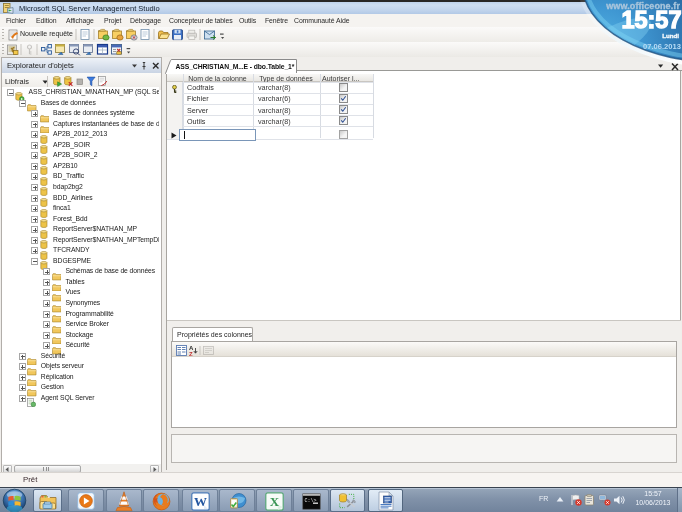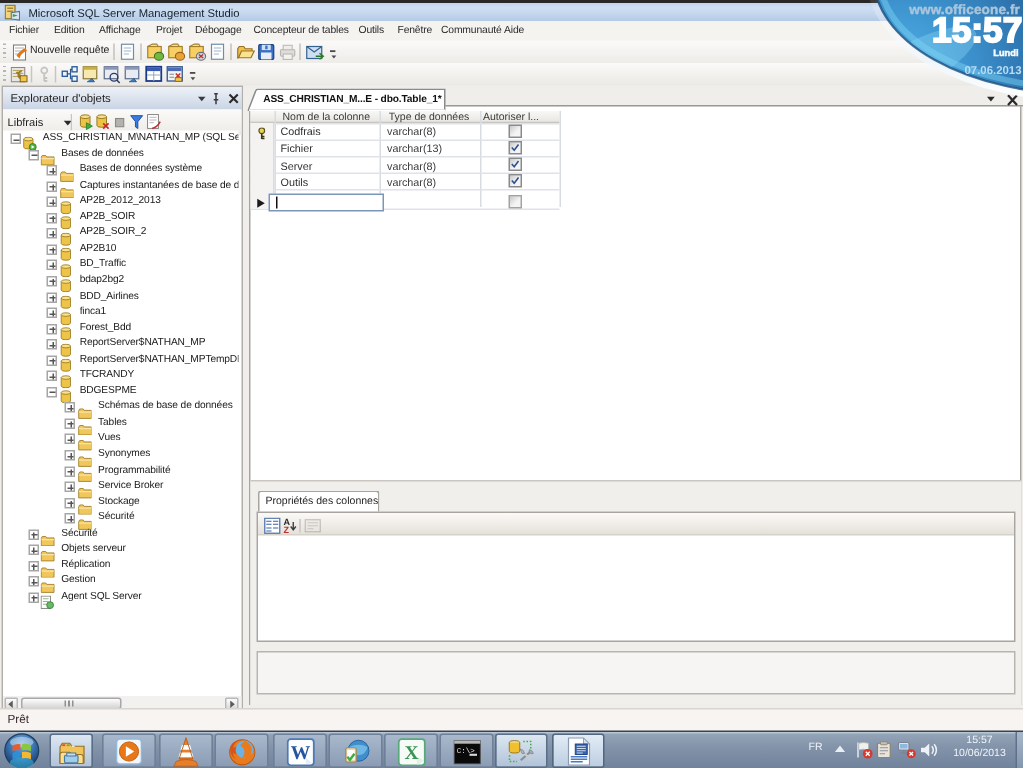--- a/index.html
+++ b/index.html
@@ -513,21 +513,21 @@
     <div class="a" style="left:167px;top:81.8px;width:206px;height:1px;background:#dfe2e8"></div>
     <div class="a" style="left:167px;top:92.8px;width:206px;height:1px;background:#dfe2e8"></div>
     <div class="a" style="left:167px;top:103.9px;width:206px;height:1px;background:#dfe2e8"></div>
     <div class="a" style="left:167px;top:115px;width:206px;height:1px;background:#dfe2e8"></div>
     <div class="a" style="left:167px;top:126.3px;width:206px;height:1px;background:#dfe2e8"></div>
     <div class="a" style="left:167px;top:139.3px;width:206px;height:1px;background:#dfe2e8"></div>
     <div class="a" style="left:167px;top:82px;width:15.5px;height:57px;background:#f4f3f1;border-right:1px solid #d7dbe2"></div>
     <div class="a tx" style="left:187px;top:83.4px;font-size:7.2px;color:#2e2e2e">Codfrais</div>
     <div class="a tx" style="left:258px;top:83.4px;font-size:7.2px;color:#3c3c3c">varchar(8)</div>
     <div class="a tx" style="left:187px;top:94.4px;font-size:7.2px;color:#2e2e2e">Fichier</div>
-    <div class="a tx" style="left:258px;top:94.4px;font-size:7.2px;color:#3c3c3c">varchar(13)</div>
+    <div class="a tx" style="left:258px;top:94.4px;font-size:7.2px;color:#3c3c3c">varchar(6)</div>
     <div class="a tx" style="left:187px;top:105.5px;font-size:7.2px;color:#2e2e2e">Server</div>
     <div class="a tx" style="left:258px;top:105.5px;font-size:7.2px;color:#3c3c3c">varchar(8)</div>
     <div class="a tx" style="left:187px;top:116.60000000000001px;font-size:7.2px;color:#2e2e2e">Outils</div>
     <div class="a tx" style="left:258px;top:116.60000000000001px;font-size:7.2px;color:#3c3c3c">varchar(8)</div>
     <svg class="a" style="left:171px;top:84.5px" width="7" height="8" viewBox="0 0 7 8">
       <circle cx="3.5" cy="2.2" r="1.9" fill="#e8d44a" stroke="#5a5220" stroke-width="0.8"></circle>
       <path d="M3.5 4 v3.6 M3.5 6 h1.8 M3.5 7.4 h1.8" stroke="#3a3a1a" stroke-width="1.1" fill="none"></path>
     </svg>
     <div class="a" style="left:339px;top:83.2px;width:9px;height:9px;border:1px solid #8a8a8a;background:linear-gradient(135deg,#c9c9c9,#f4f4f4 60%)"></div>
     <div class="a" style="left:339px;top:94.2px;width:9px;height:9px;border:1px solid #8a8a8a;background:linear-gradient(135deg,#c9c9c9,#f4f4f4 60%)">
@@ -567,21 +567,21 @@
       <line x1="24" y1="1" x2="24" y2="10" stroke="#c8c5c0" stroke-width="1"></line>
       <g opacity="0.45">
         <rect x="27.5" y="1.5" width="10" height="8" fill="#e8e6e2" stroke="#8a8884" stroke-width="0.8"></rect>
         <path d="M29 3.5 h7 M29 5.5 h7 M29 7.5 h4" stroke="#9a9894" stroke-width="0.7"></path>
       </g>
     </svg>
     <div class="a" style="left:171px;top:433.5px;width:506px;height:29px;background:#f6f5f3;border:1px solid #b8b5b1"></div>
   </div>
 
 <div class="a" style="left:0;top:472px;width:682px;height:15px;background:#f7f4f1;border-top:1px solid #d8d4d0"></div>
-<div class="a tx" style="left:5px;top:475px;font-size:7.8px;color:#3a2a2e">Prêt</div>
+<div class="a tx" style="left:23px;top:475px;font-size:7.8px;color:#3a2a2e">Prêt</div>
 
 <div id="taskbar">
     <div class="a" style="left:0;top:487px;width:682px;height:25px;background:linear-gradient(#96a6b9 0%,#8192a9 45%,#71839c 100%);border-top:1px solid #39434f"></div>
     <div class="a" style="left:0;top:488px;width:682px;height:1px;background:#c6d2e0;opacity:0.7"></div>
     <svg class="a" style="left:2px;top:487.5px" width="25" height="25" viewBox="0 0 25 25">
       <defs>
         <radialGradient id="orb2" cx="50%" cy="30%" r="75%">
           <stop offset="0%" stop-color="#7fb2e2"></stop>
           <stop offset="50%" stop-color="#3a72b0"></stop>
           <stop offset="100%" stop-color="#122f58"></stop>

